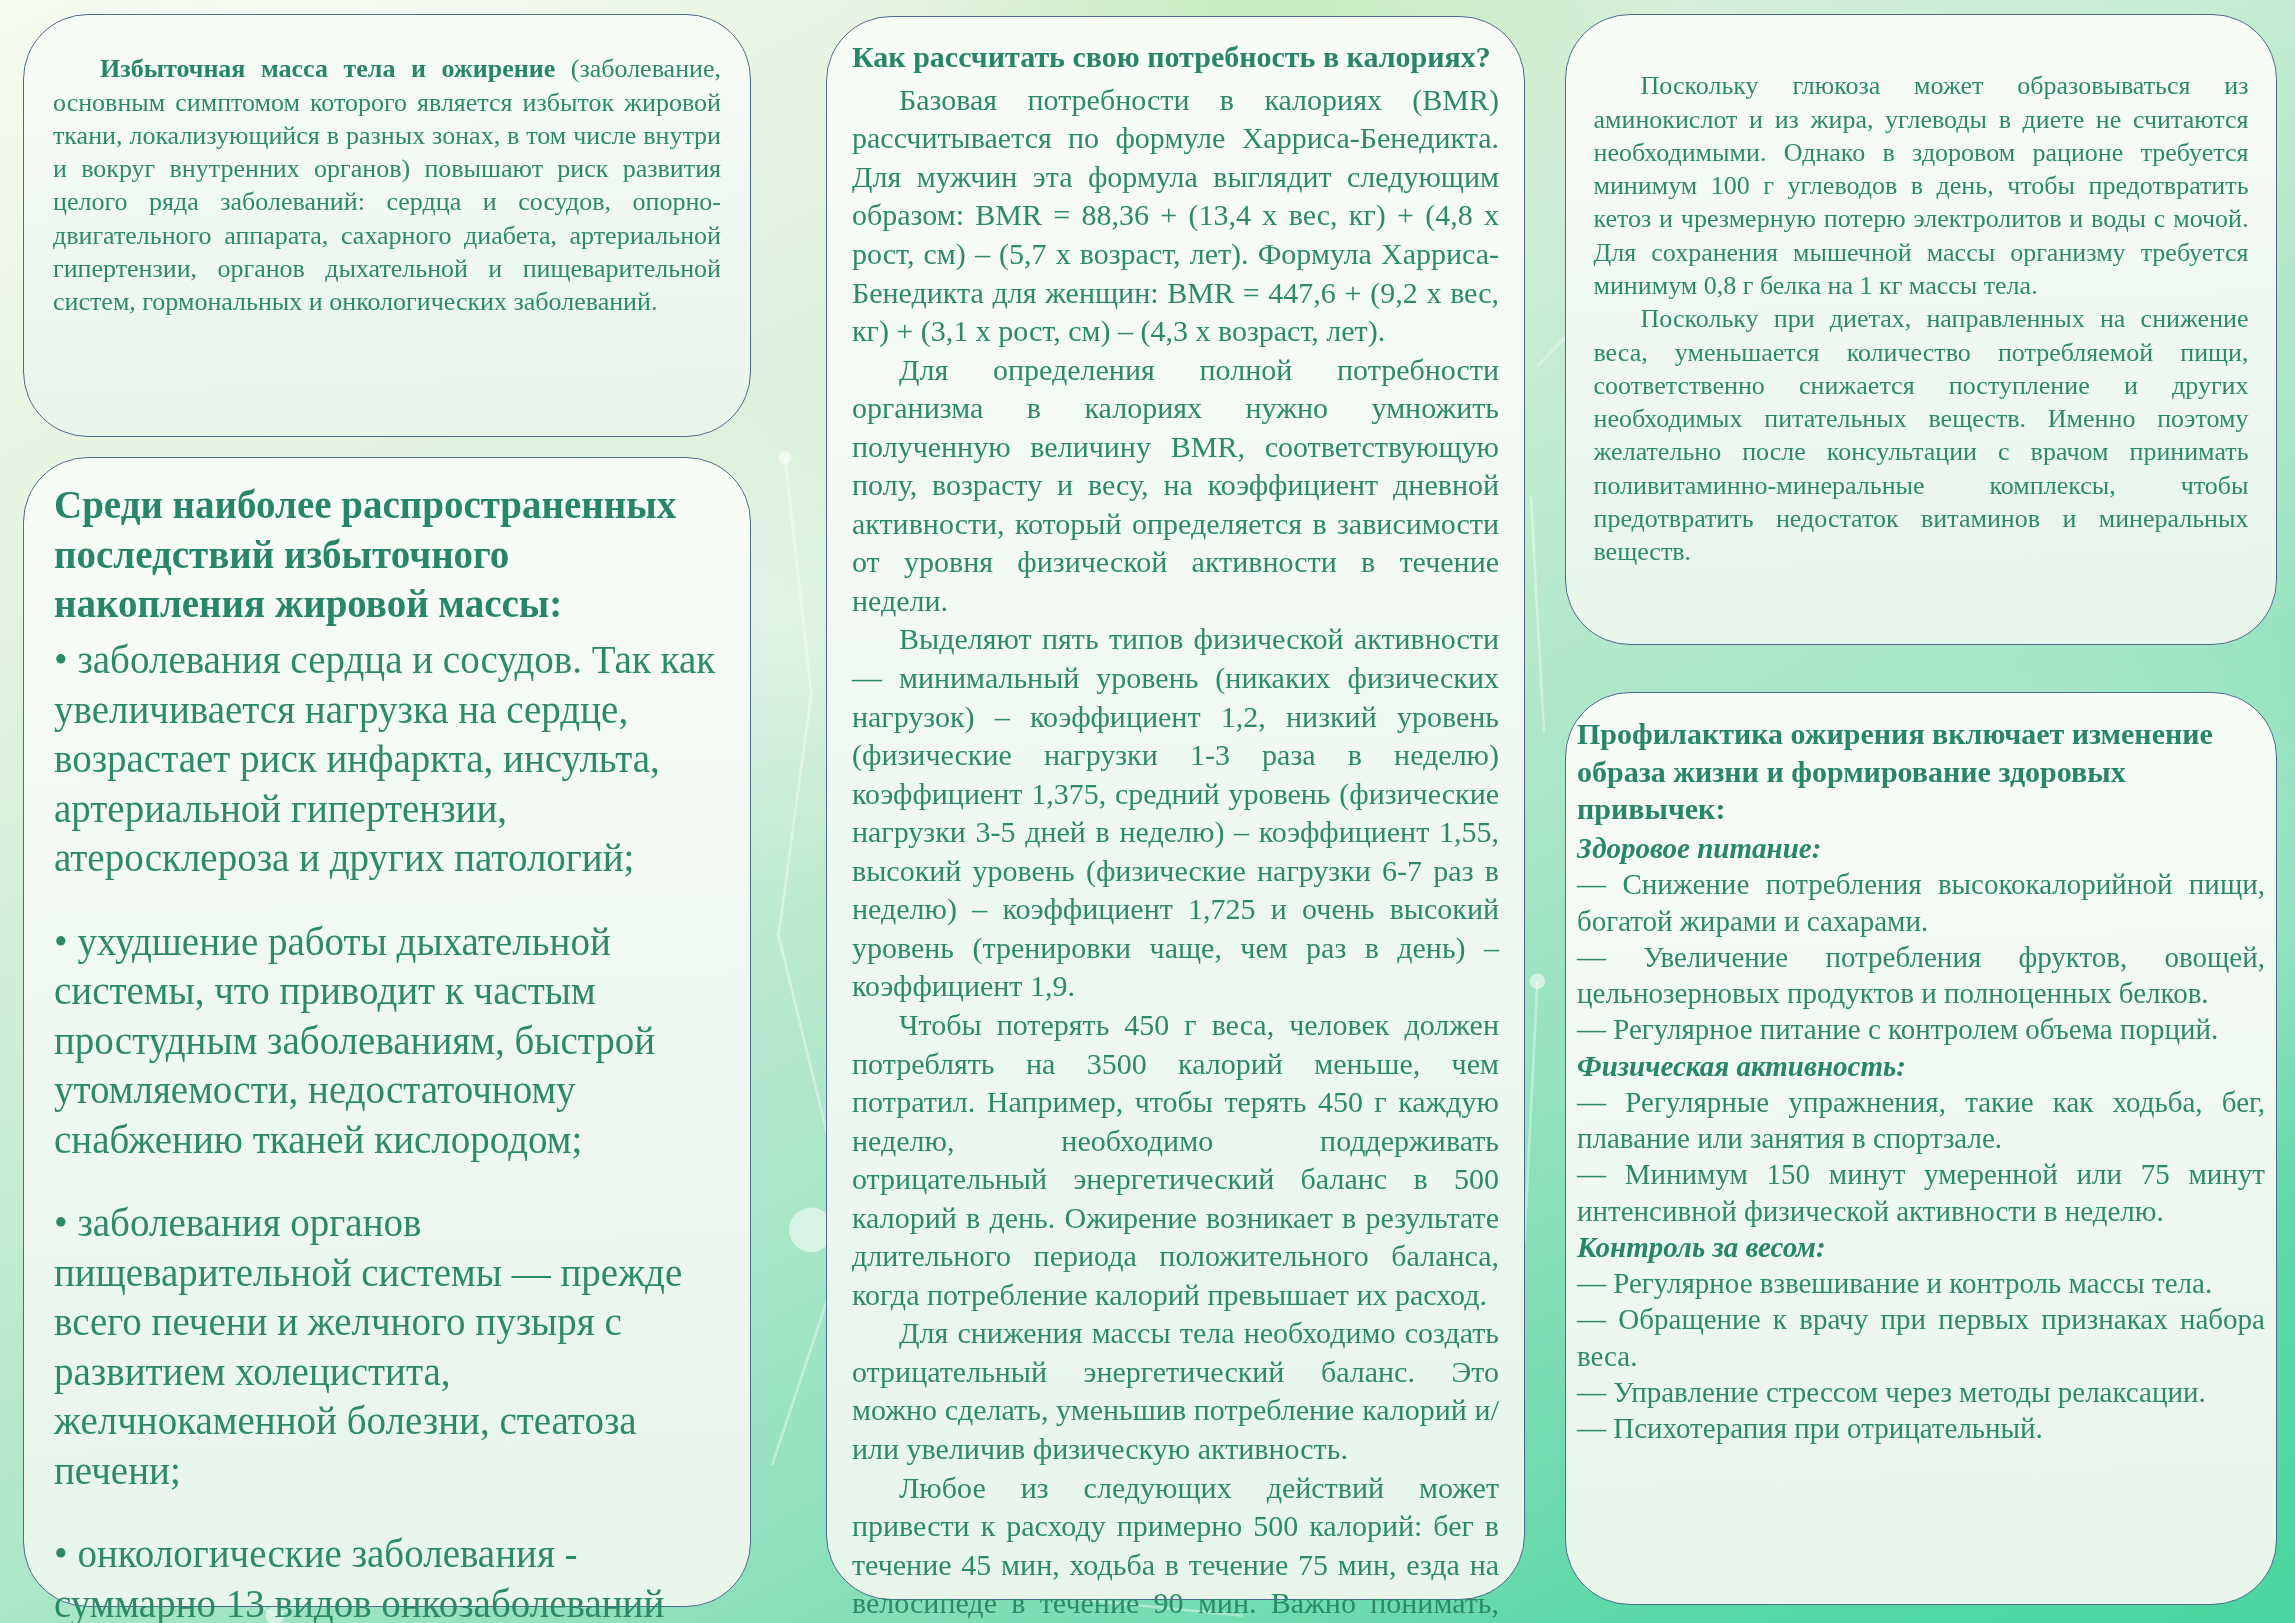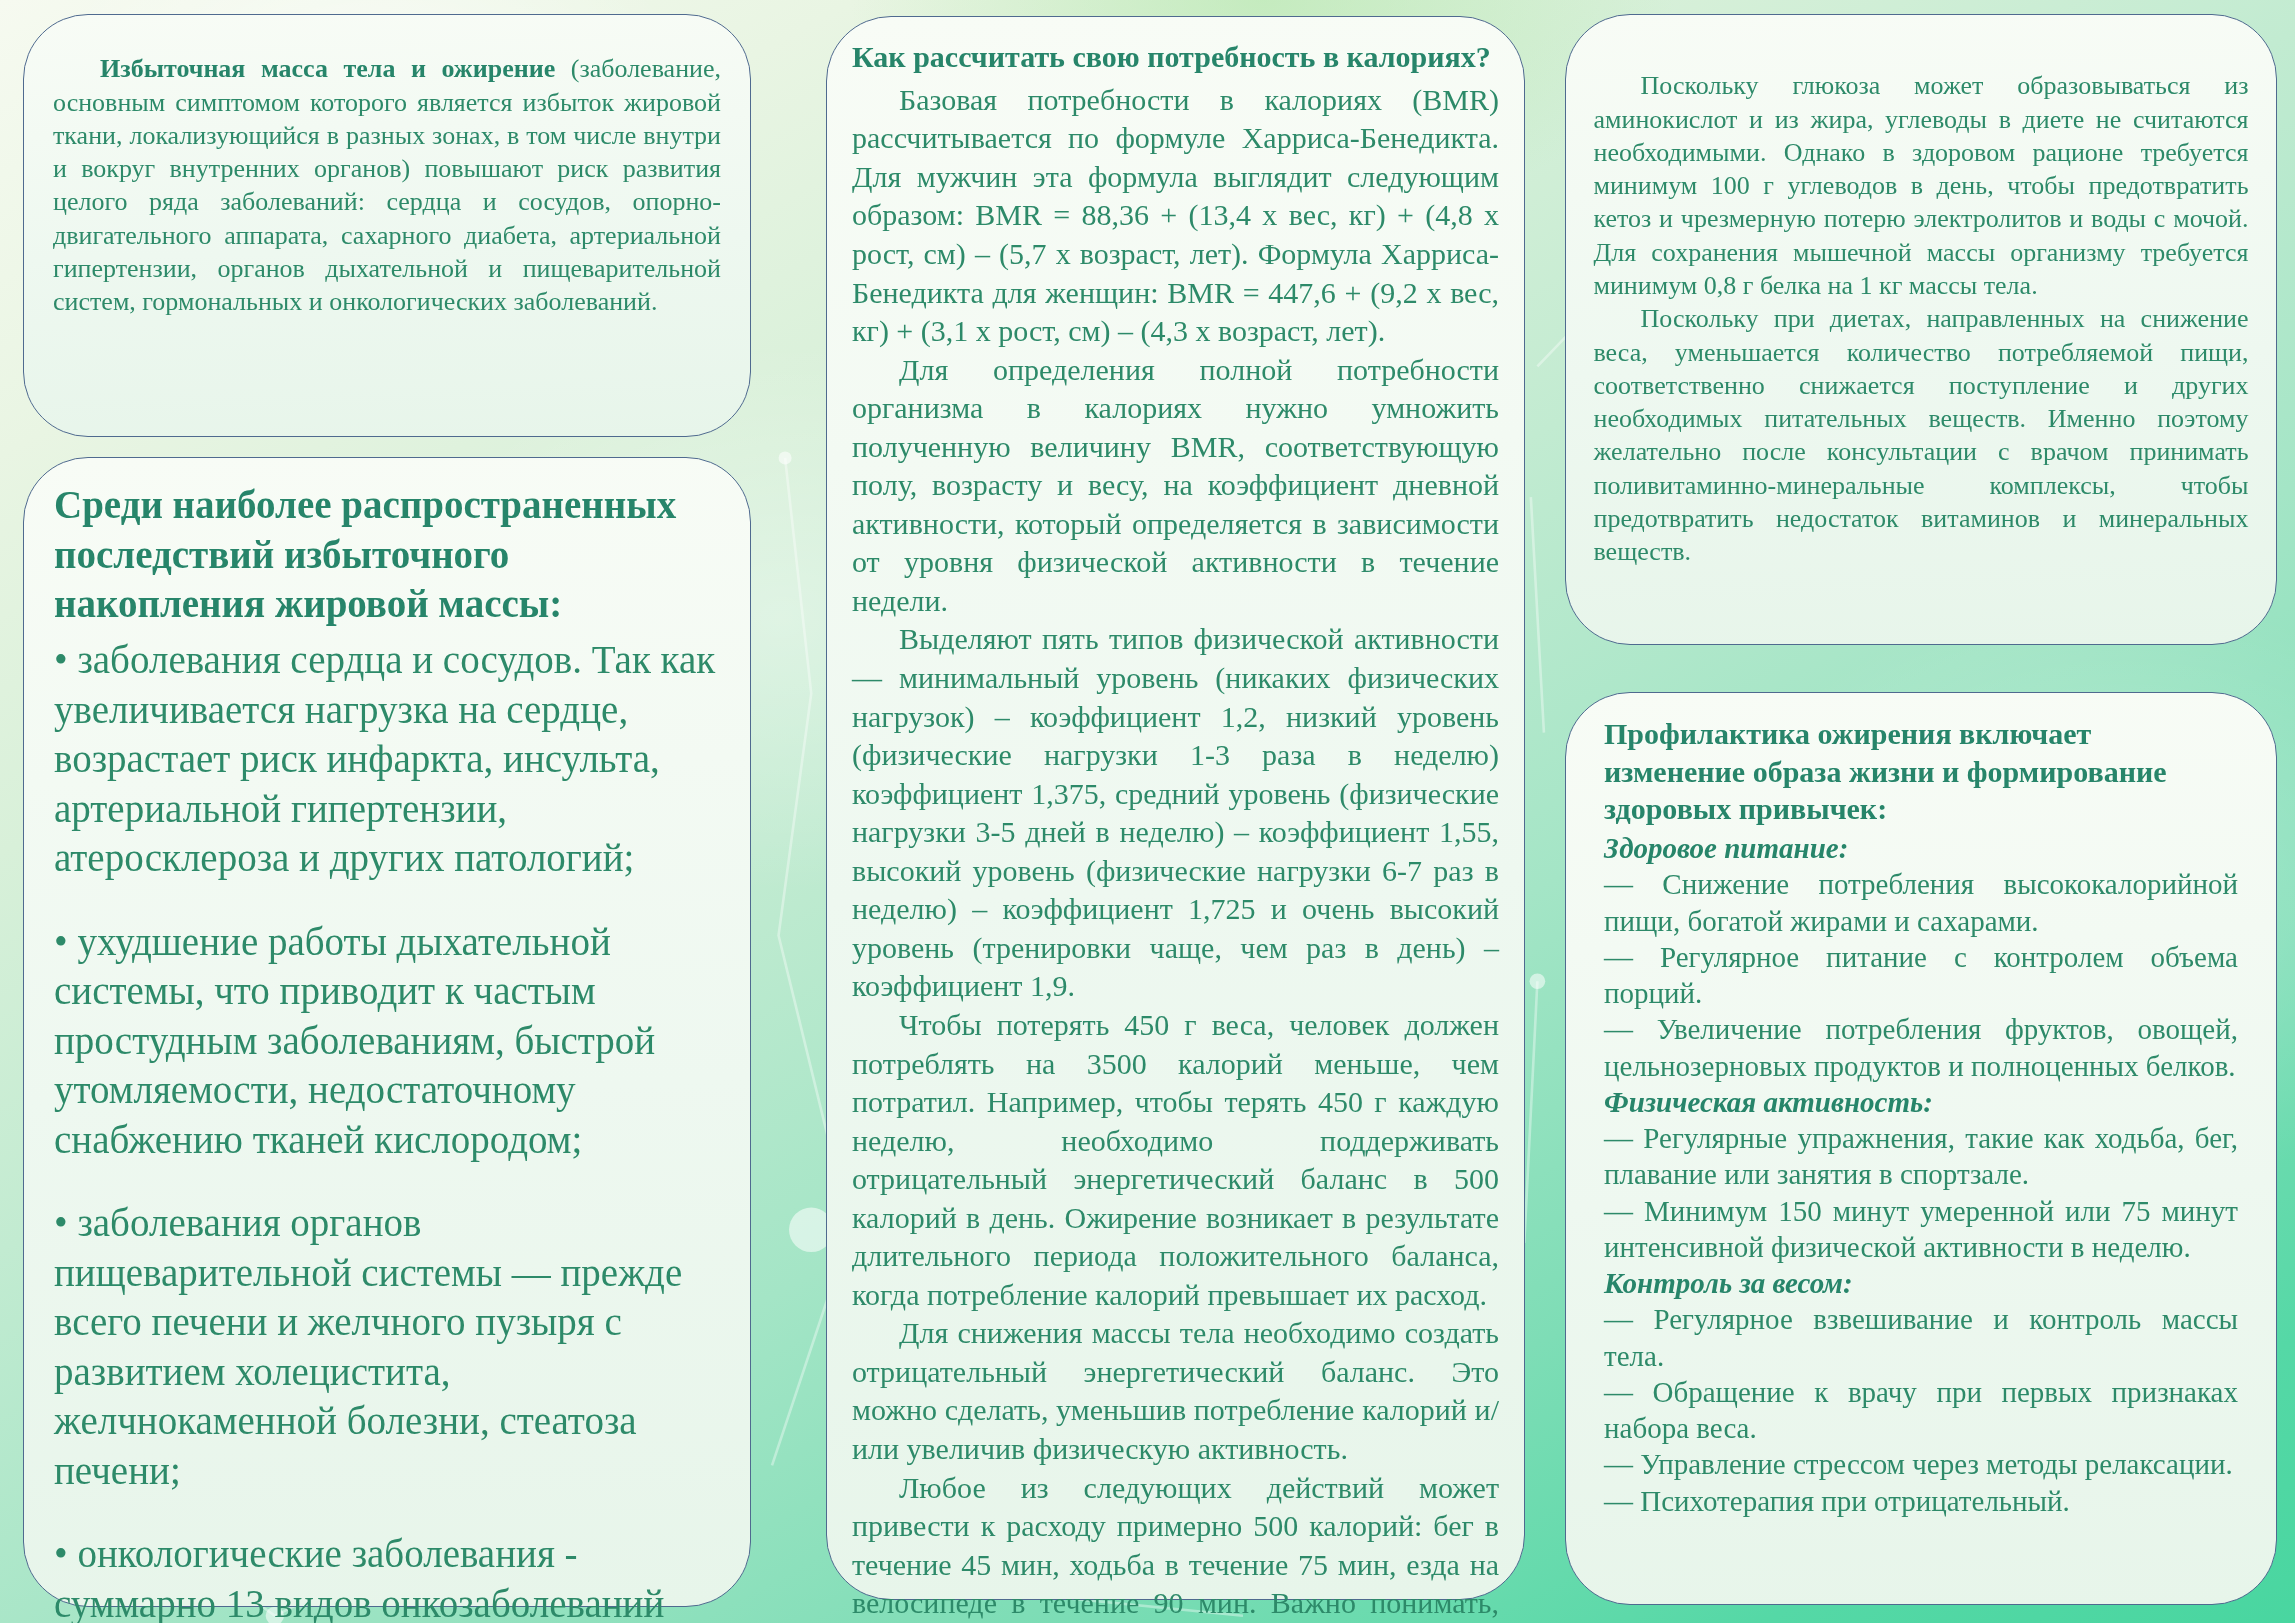--- a/index.html
+++ b/index.html
@@ -37,21 +37,21 @@
   #card-consequences .title { margin-bottom: 6.5px; }
 
   #card-calc         { left: 826px; top: 16.4px;  width: 699px; height: 1584px;
                        padding: 21px 25px; font-size: 30px; line-height: 1.285; }
   #card-calc .title  { margin-bottom: 3.9px; }
 
   #card-glucose      { left: 1565px; top: 14.4px;  width: 712px; height: 631px;
                        padding: 54px 27.5px 19.6px 27.5px; font-size: 26px; line-height: 1.28; }
 
   #card-prevention   { left: 1565px; top: 692px; width: 712px; height: 913px;
-                       padding: 22px 38px; font-size: 29px; line-height: 1.25; }
+                       padding: 22px 11px; font-size: 29px; line-height: 1.25; }
   #card-prevention .title { font-size: 30px; margin-bottom: 2.6px; }
   .subhead {
     font-weight: bold; font-style: italic; 
     color: #27856a;
   }
 </style>
 </head>
 <body>
 
 <svg class="plexus" width="2295" height="1623" viewBox="0 0 3508 2481" xmlns="http://www.w3.org/2000/svg">
@@ -99,22 +99,22 @@
 <section class="card" id="card-glucose">
   <p class="just indent">Поскольку глюкоза может образовываться из аминокислот и из жира, углеводы в диете не считаются необходимыми. Однако в здоровом рационе требуется минимум 100 г углеводов в день, чтобы предотвратить кетоз и чрезмерную потерю электролитов и воды с мочой. Для сохранения мышечной массы организму требуется минимум 0,8 г белка на 1 кг массы тела.</p>
   <p class="just indent">Поскольку при диетах, направленных на снижение веса, уменьшается количество потребляемой пищи, соответственно снижается поступление и других необходимых питательных веществ. Именно поэтому желательно после консультации с врачом принимать поливитаминно-минеральные комплексы, чтобы предотвратить недостаток витаминов и минеральных веществ.</p>
 </section>
 
 <section class="card" id="card-prevention">
   <p class="title">Профилактика ожирения включает изменение образа жизни и формирование здоровых привычек:</p>
 
   <p class="subhead">Здоровое питание:</p>
   <p class="just">— Снижение потребления высококалорийной пищи, богатой жирами и сахарами.</p>
+  <p class="just">— Увеличение потребления фруктов, овощей, цельнозерновых продуктов и полноценных белков.</p>
   <p class="just">— Регулярное питание с контролем объема порций.</p>
-  <p class="just">— Увеличение потребления фруктов, овощей, цельнозерновых продуктов и полноценных белков.</p>
 
   <p class="subhead">Физическая активность:</p>
   <p class="just">— Регулярные упражнения, такие как ходьба, бег, плавание или занятия в спортзале.</p>
   <p class="just">— Минимум 150 минут умеренной или 75 минут интенсивной физической активности в неделю.</p>
 
   <p class="subhead">Контроль за весом:</p>
   <p class="just">— Регулярное взвешивание и контроль массы тела.</p>
   <p class="just">— Обращение к врачу при первых признаках набора веса.</p>
 
   <p class="just">— Управление стрессом через методы релаксации.</p>

